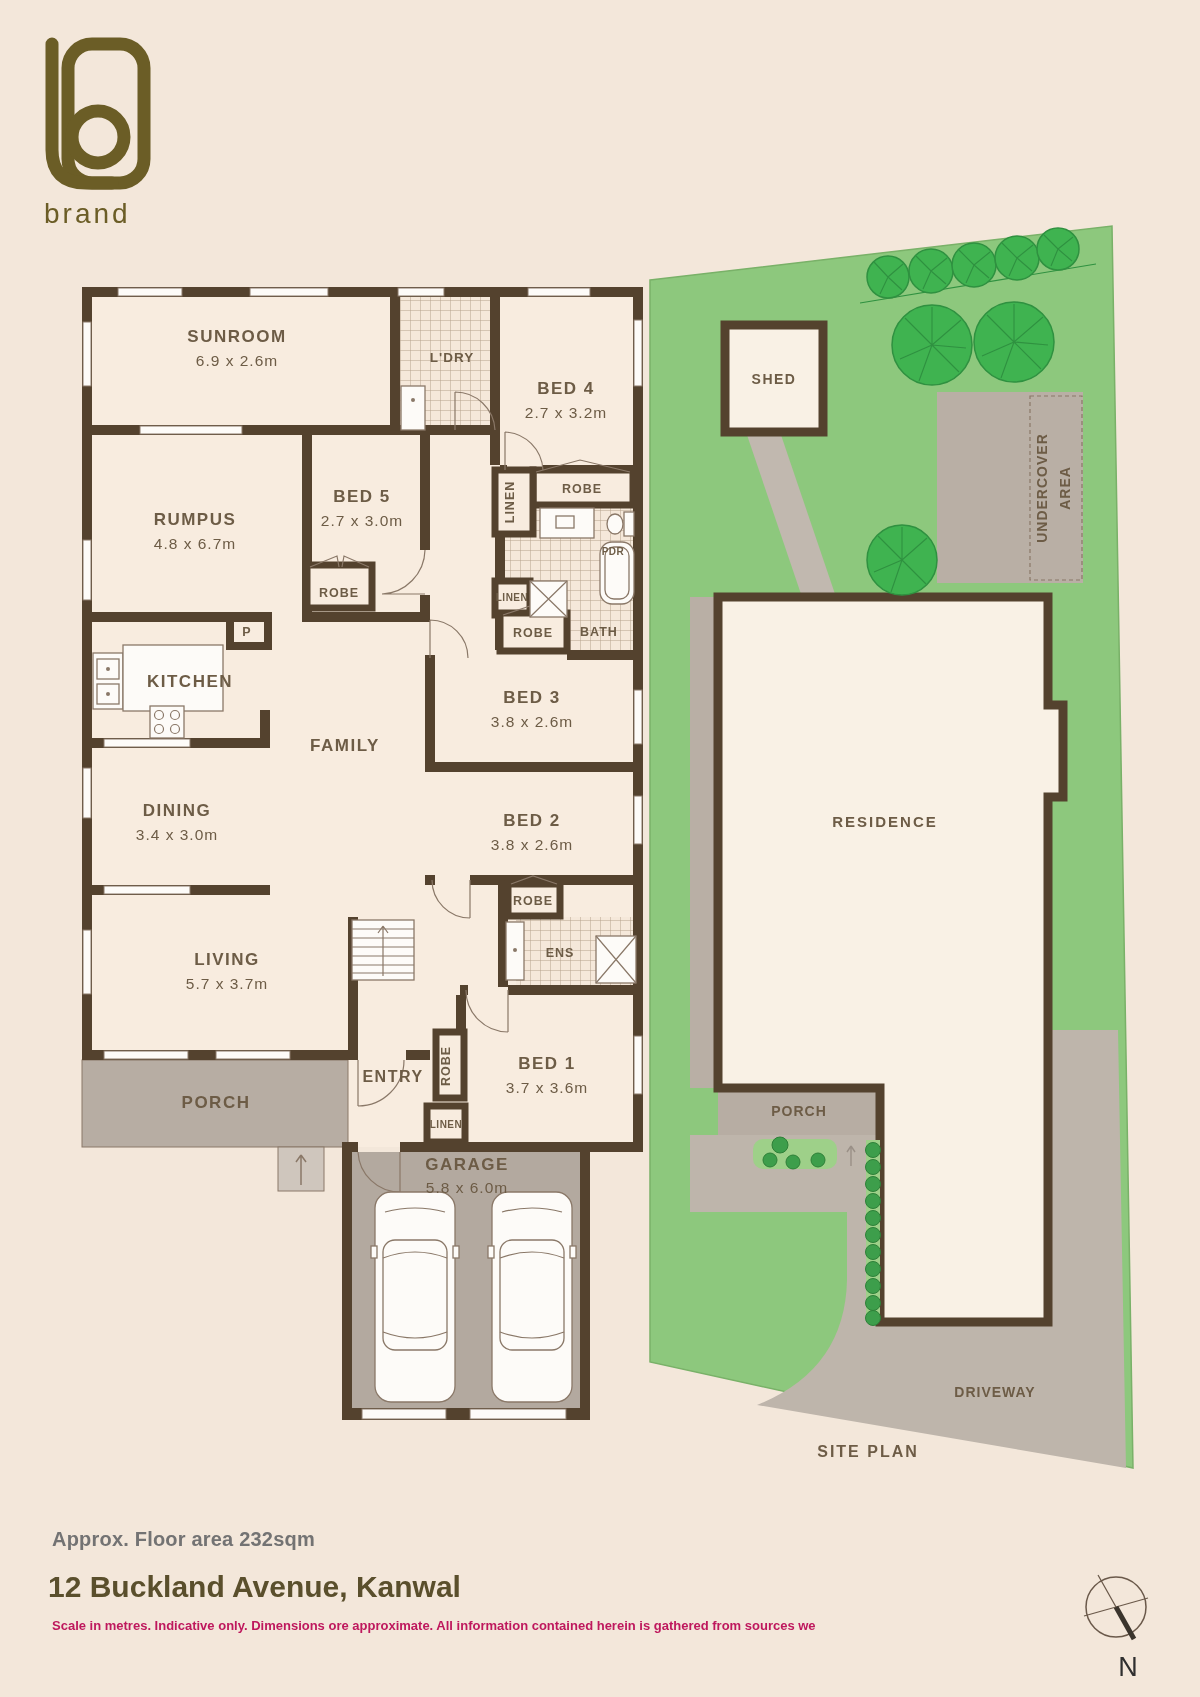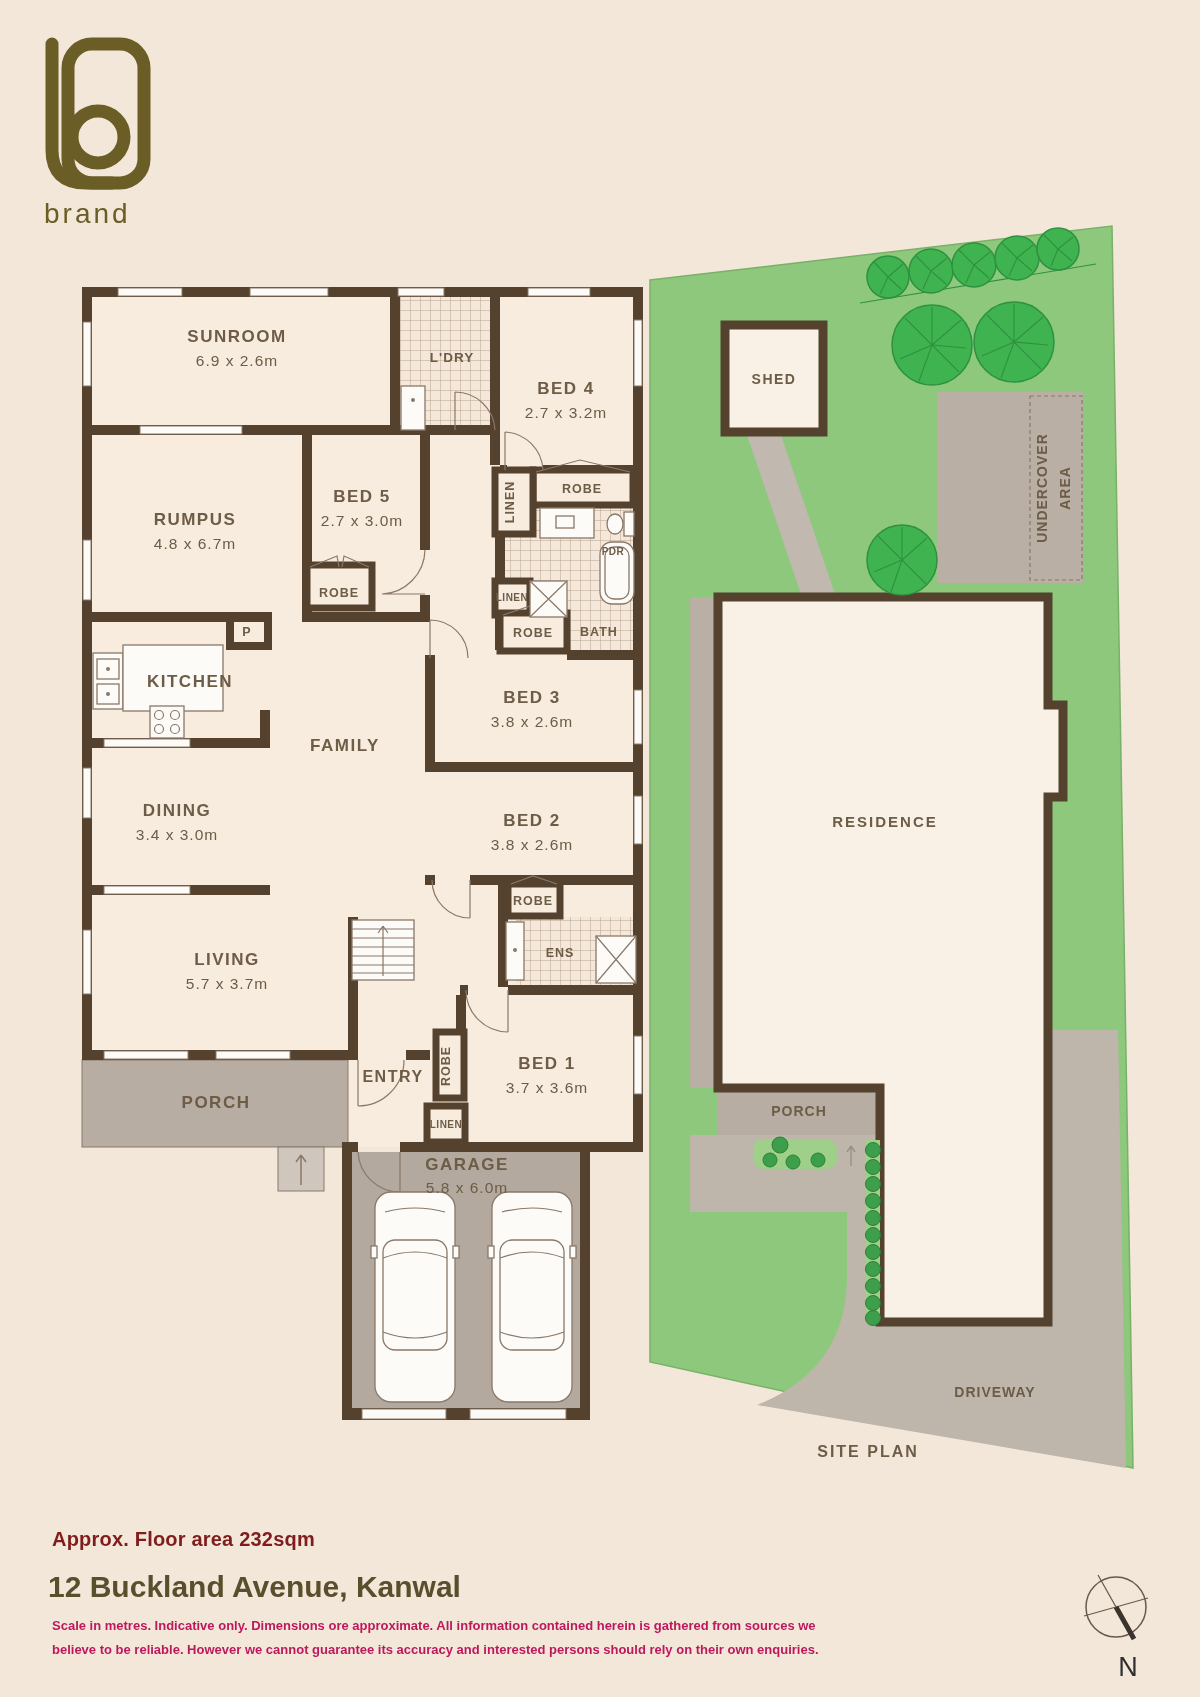--- a/index.html
+++ b/index.html
@@ -13,21 +13,21 @@
   .box{fill:#f8ecdf;stroke:#54422e;stroke-width:7;}
   .t{font:600 17px "Liberation Sans",sans-serif;fill:#6d5c46;letter-spacing:1.5px;text-anchor:middle;}
   .d{font:500 15.5px "Liberation Sans",sans-serif;fill:#6d5c46;letter-spacing:1px;text-anchor:middle;}
   .s{font:600 12.5px "Liberation Sans",sans-serif;fill:#6d5c46;letter-spacing:1px;text-anchor:middle;}
   .xs{font:600 10px "Liberation Sans",sans-serif;fill:#6d5c46;letter-spacing:.5px;text-anchor:middle;}
   .st{font:600 15px "Liberation Sans",sans-serif;fill:#6d5c46;letter-spacing:2px;text-anchor:middle;}
   .tree{fill:#3fb350;stroke:#2f9140;stroke-width:1.5;}
   .tl{stroke:#2f9140;stroke-width:1.1;fill:none;}
   .bush{fill:#3d9e4b;stroke:#2e8038;stroke-width:1;}
   
-  .footer-area{position:absolute;left:52px;top:1528px;font-size:20px;font-weight:700;color:#7f1d1d;letter-spacing:.2px;}
+  .footer-area{position:absolute;left:52px;top:1528px;font-size:20px;font-weight:700;color:#737373;letter-spacing:.2px;}
   .footer-address{position:absolute;left:48px;top:1570px;font-size:30px;font-weight:800;color:#5a4f2c;}
   .footer-disc{position:absolute;left:52px;top:1614px;font-size:13px;font-weight:700;color:#be185d;line-height:24px;}
 </style>
 </head>
 <body>
 
 <svg width="1200" height="1697" viewBox="0 0 1200 1697">
   <defs>
     <pattern id="tl" width="10" height="10" patternUnits="userSpaceOnUse">
       <rect width="10" height="10" fill="#f5e8da"></rect>
@@ -304,14 +304,13 @@
     <line x1="1084" y1="1616" x2="1148" y2="1598" stroke="#6a594a" stroke-width="1.2"></line>
     <line x1="1116" y1="1607" x2="1134" y2="1639" stroke="#3a342c" stroke-width="5"></line>
     <text x="1128" y="1676" style="font:500 27px 'Liberation Sans',sans-serif;fill:#2f2f2f;text-anchor:middle">N</text>
   </g>
 </svg>
 
 <div class="footer-area">Approx. Floor area 232sqm</div>
 <div class="footer-address">12 Buckland Avenue, Kanwal</div>
 <div class="footer-disc">
   <div>Scale in metres. Indicative only. Dimensions ore approximate. All information contained herein is gathered from sources we</div>
-  <div>believe to be reliable. However we cannot guarantee its accuracy and interested persons should rely on their own enquiries.</div>
 </div>
 
 </body></html>

